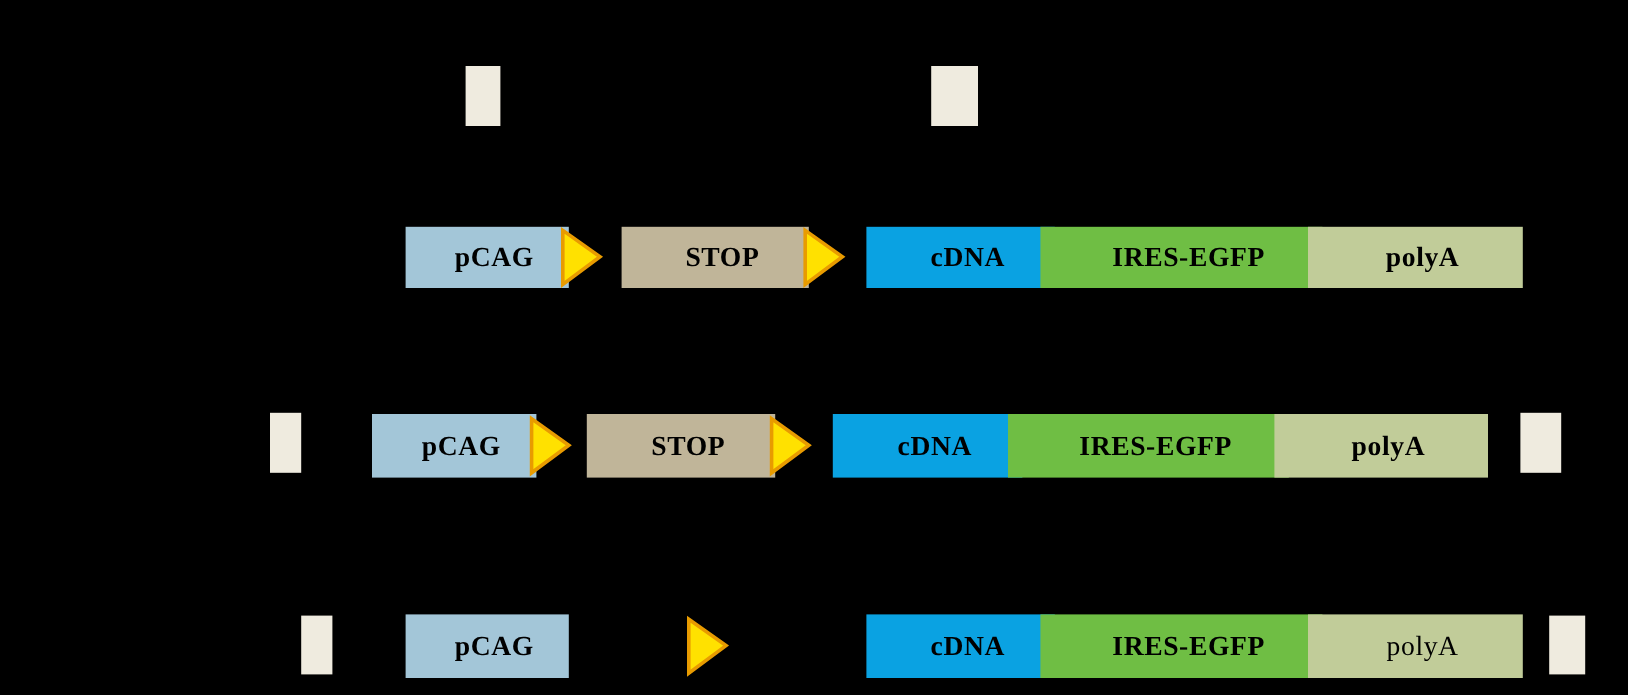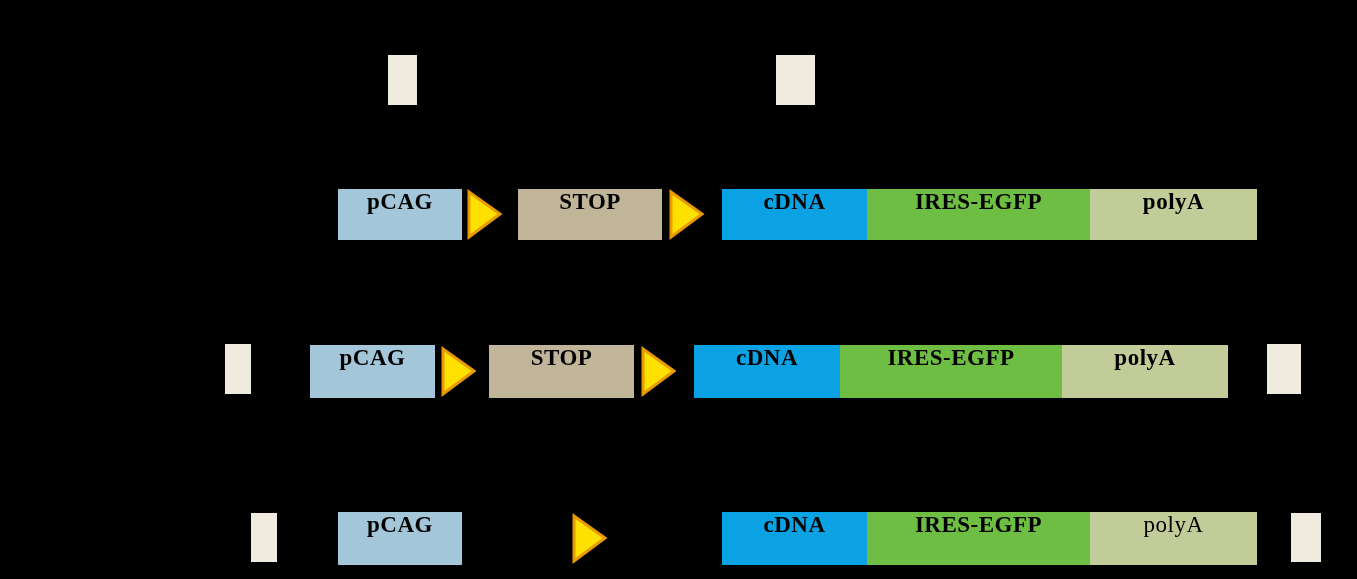--- a/index.html
+++ b/index.html
@@ -10,26 +10,27 @@
   .canvas {
     position: relative;
     width: 1357px;
     height: 579px;
     overflow: hidden;
     font-family: "Liberation Serif", serif;
   }
   .box {
     position: absolute;
     display: flex;
-    align-items: flex-start;
+    align-items: center;
     justify-content: center;
     font-weight: bold;
     font-size: 23px;
     color: #000;
     letter-spacing: 0.5px;
+    padding-left: 12px;
   }
   .probe {
     position: absolute;
   }
   .lox {
     position: absolute;
   }
   .normal {
     font-weight: normal;
   }

